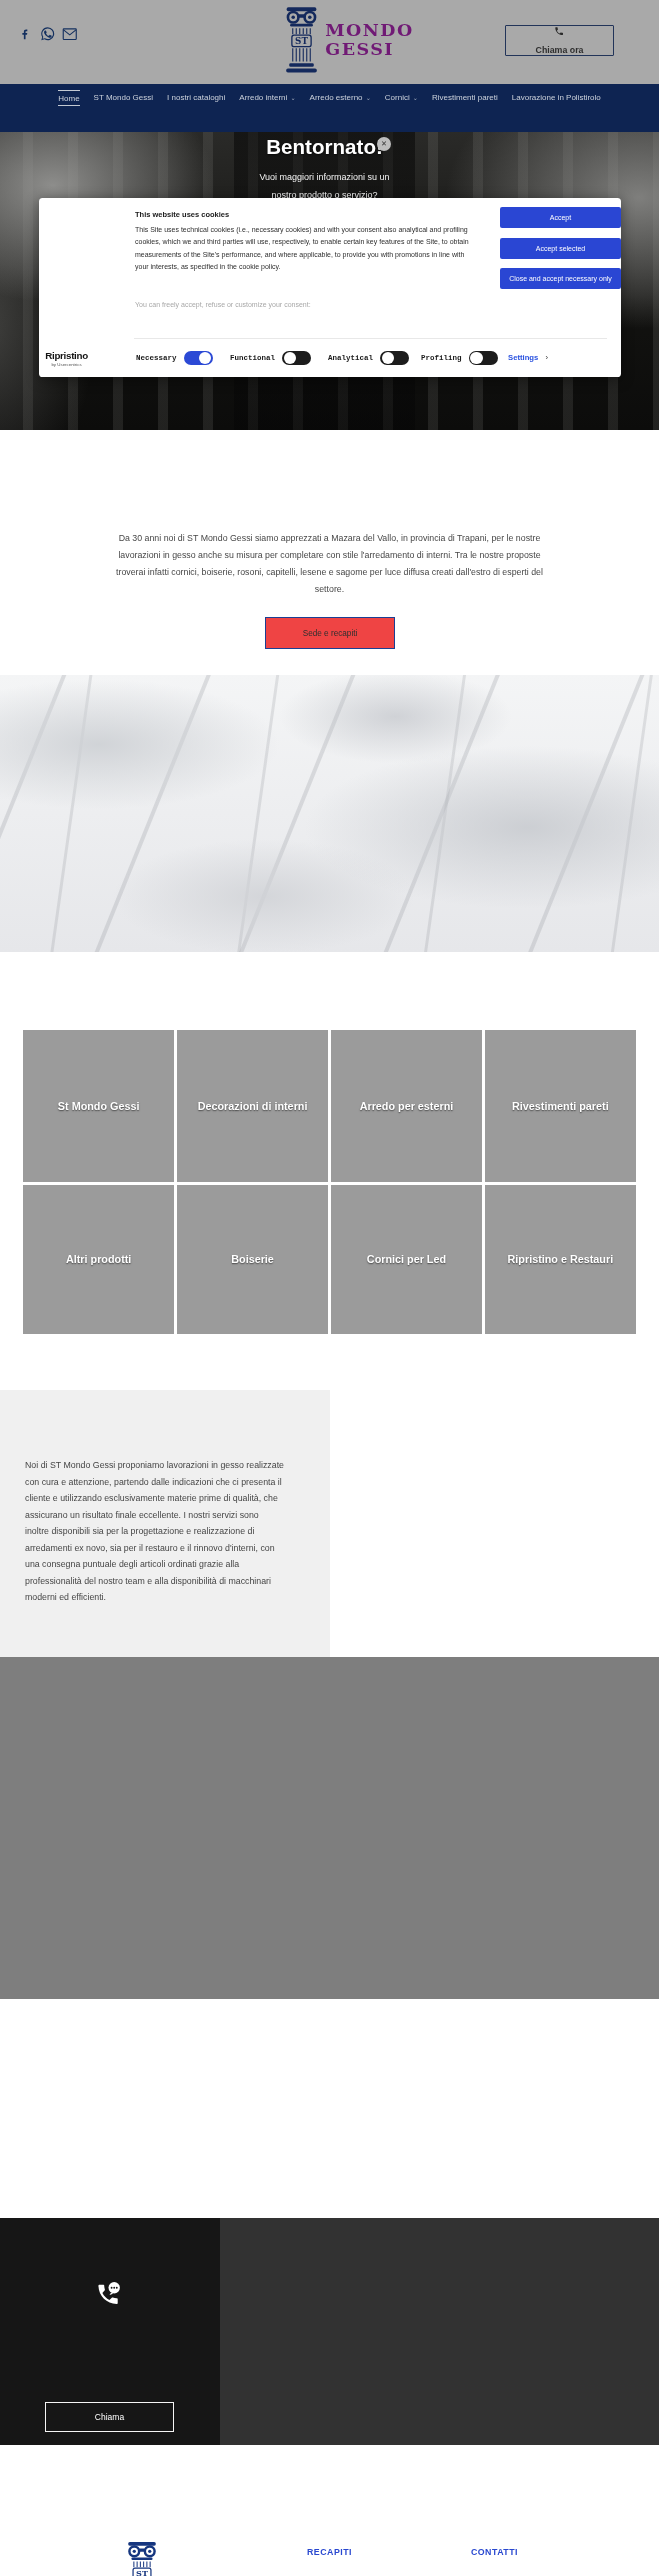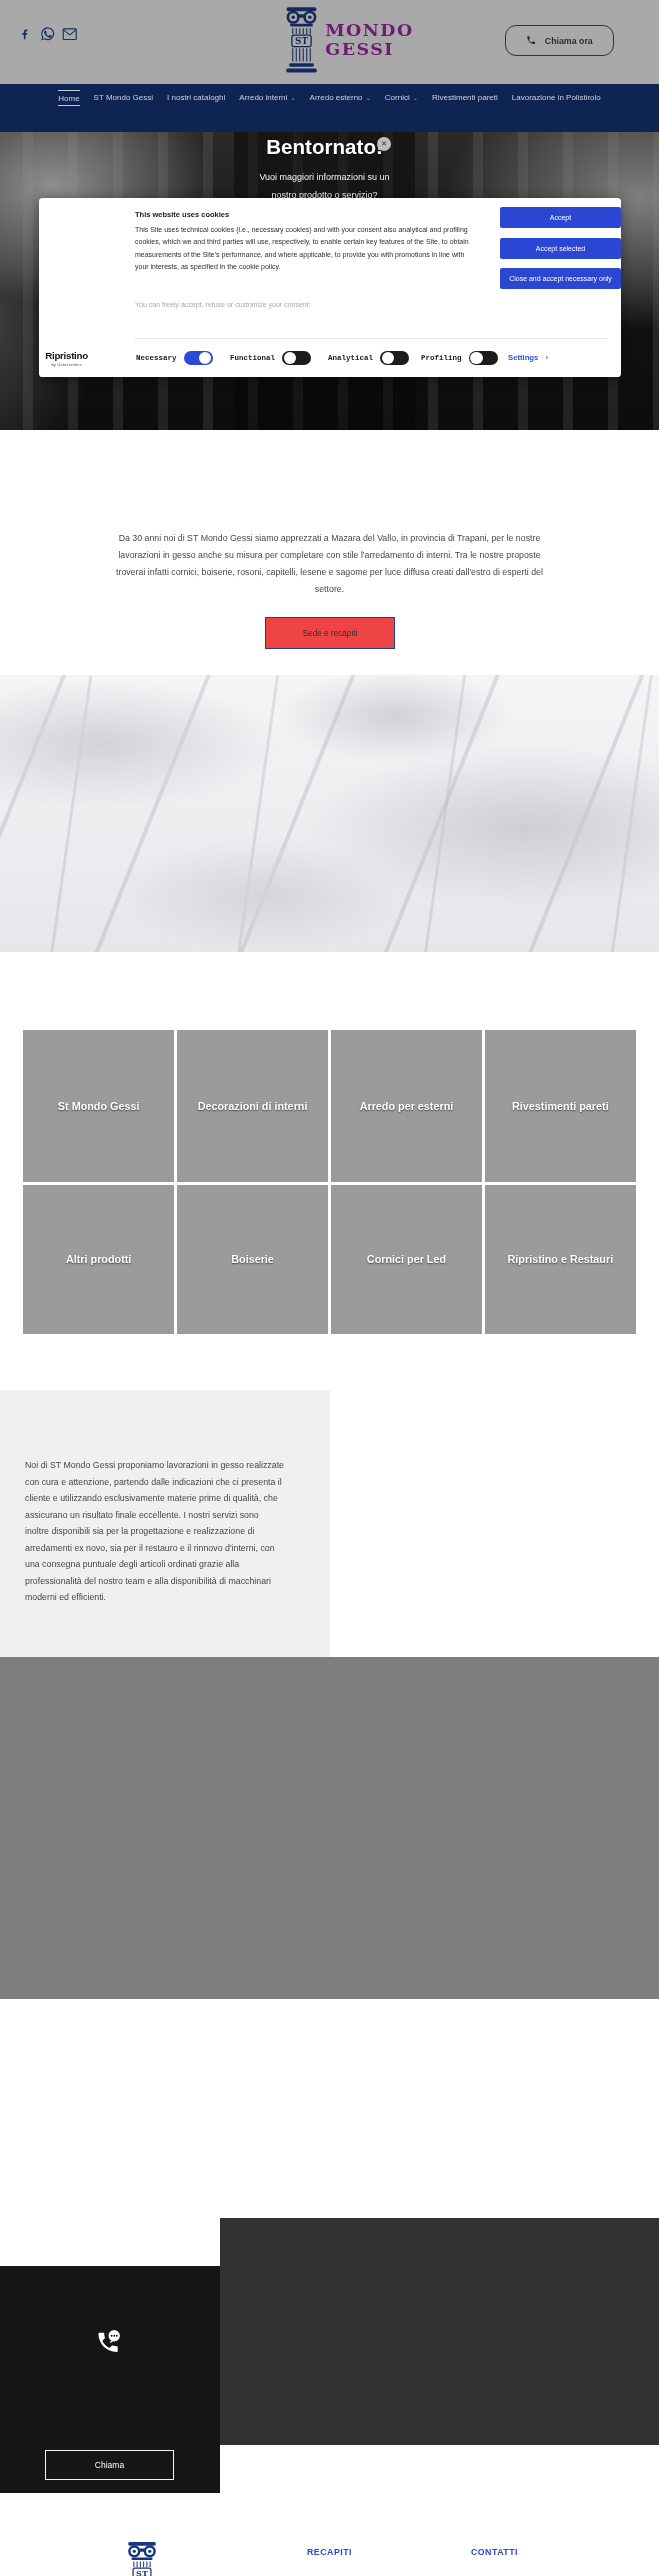--- a/index.html
+++ b/index.html
@@ -8,22 +8,22 @@
           font-family:"Liberation Sans", sans-serif; background:#ffffff; }
 
   
   .site-header { position:absolute; left:0; top:0; width:659px; height:84px; background:#a9a9a9; }
   .social-row { position:absolute; left:17px; top:26px; display:flex; gap:7.2px; align-items:center; color:#14305f; }
   .social-row .ic { width:15.5px; height:15.5px; display:flex; align-items:center; justify-content:center; }
   .logo-head { position:absolute; left:284px; top:4.1px; display:flex; align-items:center; gap:6.2px; color:#14295c; }
   .col-svg { display:block; }
   .logo-word { font-family:"DejaVu Serif", serif; font-weight:700; font-size:17.5px; letter-spacing:1.5px; line-height:1.12; color:#701a75; }
   .call-btn { position:absolute; left:505px; top:25px; width:109px; height:31px; border:1px solid #223459;
-              border-radius:11px; display:flex; align-items:center; justify-content:center; gap:8.2px;
-              color:#2e2e2e; font-size:8.8px; font-weight:700; background:transparent; cursor:pointer; }
+              border-radius:1px; display:flex; align-items:center; justify-content:center; gap:8.2px;
+              color:#2e2e2e; font-size:8.8px; font-weight:700; background:transparent; cursor:pointer;flex-direction:column; }
 
   
   .nav { position:absolute; left:0; top:84px; width:659px; height:48px; background:#0e2452;
          display:flex; justify-content:center; align-items:flex-start; padding-top:6.2px; gap:14px; }
   .nav-item { color:#ccd2dc; font-size:8px; display:flex; align-items:center; gap:3.1px; padding:3.1px 0; cursor:pointer; white-space:nowrap; }
   .nav-item .chev { font-size:6.2px; color:#aab2c1; }
   .nav-item.active { border-top:1.5px solid #c3c9d3; border-bottom:1.5px solid #c3c9d3; padding:2.6px 0; }
 
   
   .hero { position:absolute; left:0; top:132px; width:659px; height:298px; background-color:#101010;
@@ -94,21 +94,21 @@
   .exp { position:absolute; left:0; top:1390px; width:330px; height:267px; background:#f0f0f0; padding:54px 46px 0 25px; }
   .exp h2 { font-size:17px; font-weight:700; color:#3c3c3c; line-height:1.15; }
   .exp h2 .accent { color:#1c43cb; }
   .exp p { margin-top:13.4px; width:260px; font-size:8.8px; line-height:16.5px; color:#454545; }
 
   
   .gray-block { position:absolute; left:0; top:1657px; width:659px; height:342px; background:#7e7e7e; }
 
   
   .band { position:absolute; left:0; top:2218px; width:659px; height:227px; }
-  .band-left { position:absolute; left:0; top:0; width:220px; height:227px; background:#161616;margin-top:48px; }
+  .band-left { position:absolute; left:0; top:0; width:220px; height:227px; background:#161616; }
   .band-right { position:absolute; left:220px; top:0; width:439px; height:227px; background:#323232; }
   .band-icon { position:absolute; left:94px; top:62px; width:29px; height:29px; color:#ffffff; }
   .chiama-btn { position:absolute; left:45px; top:184px; width:129px; height:30px; background:transparent;
                 border:0.8px solid #f5f5f5; color:#ffffff; font-size:8.5px; display:flex; align-items:center;
                 justify-content:center; cursor:pointer; }
 
   
   .f-logo { position:absolute; left:106px; top:2542px; width:72px; text-align:center; color:#16367f; }
   .f-col { position:absolute; top:2547px; width:155px; text-align:center; }
   .f-col.recapiti { left:252px; } .f-col.contatti { left:417px; }

